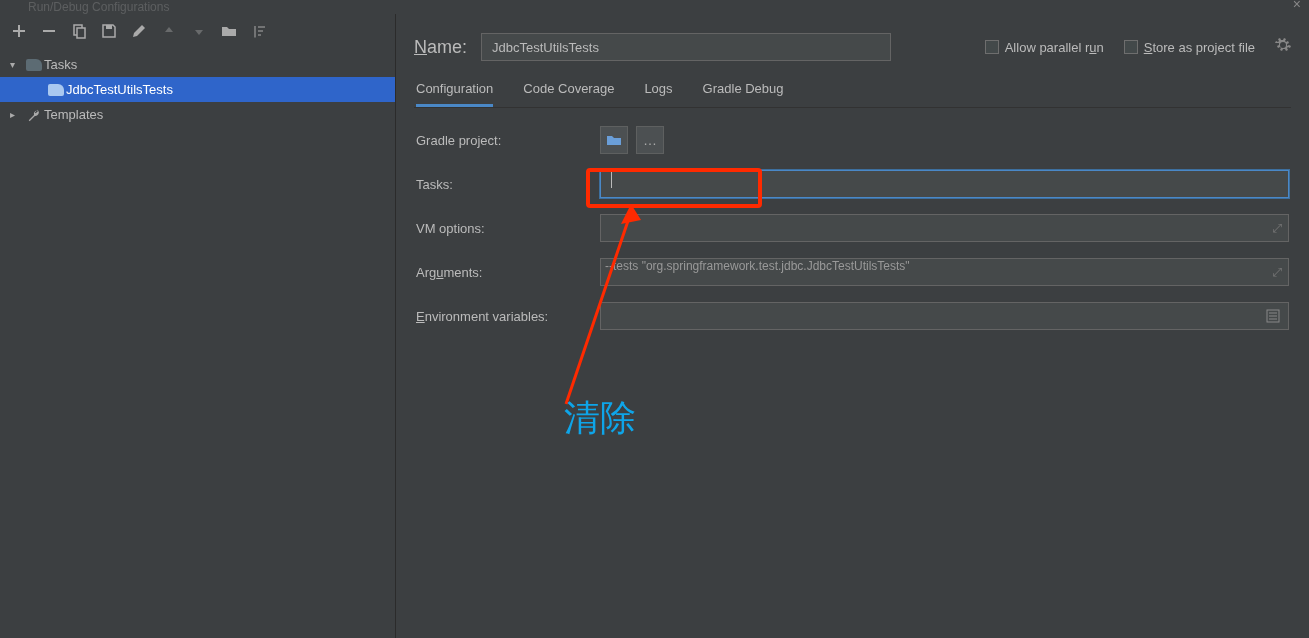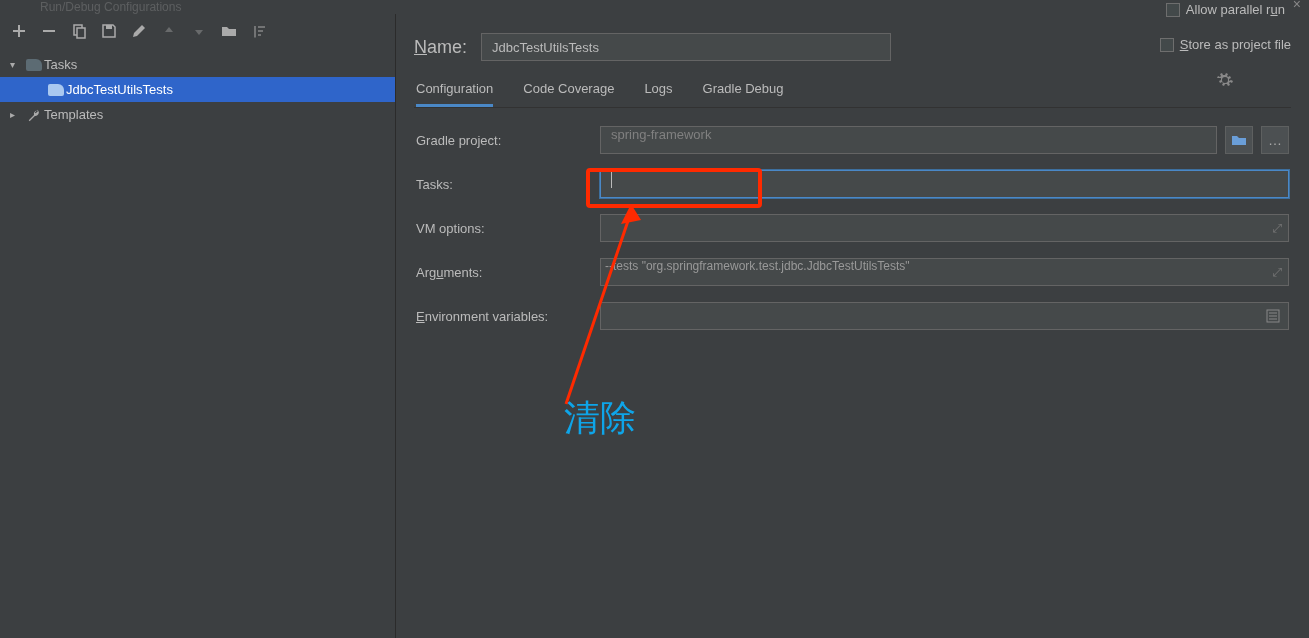--- a/index.html
+++ b/index.html
@@ -1,38 +1,38 @@
 <!DOCTYPE html>
 <html><head>
 <meta charset="utf-8">
 <style>
   * { box-sizing: border-box; margin: 0; padding: 0; font-family: "Segoe UI", Arial, sans-serif; }
   body { background: #3c3f41; color: #bbbbbb; width: 1309px; height: 638px; overflow: hidden; position: relative; }
-  .titlebar { height: 14px; background: #3c3f41; padding-left: 40px; font-size: 12px; color: #bbb; position: relative; }
+  .titlebar { height: 14px; background: #3c3f41; padding-left: 28px; font-size: 12px; color: #bbb; position: relative; }
   .titlebar .close-x { position: absolute; right: 8px; top: -4px; color: #888; font-size: 14px; }
   .main-wrap { display: flex; height: 624px; }
   .left-panel { width: 396px; background: #3c3f41; border-right: 1px solid #2b2b2b; display:flex; flex-direction:column; }
   .toolbar { display:flex; align-items:center; gap: 12px; padding: 4px 10px 8px 10px; height: 38px; }
   .toolbar .ico { width: 18px; height: 18px; display:flex; align-items:center; justify-content:center; color:#a9a9a9; cursor:pointer; }
   .toolbar .ico svg { width:16px; height:16px; }
   .tree { flex:1; overflow:auto; font-size: 13px; }
   .tree-row { display:flex; align-items:center; height: 25px; padding-left: 10px; cursor:pointer; }
   .tree-row .arrow { width: 14px; color:#aaa; font-size:10px; }
   .tree-row .node-icon { width: 20px; display:flex; align-items:center; justify-content:center; }
   .tree-row.selected { background: #2f65ca; color:#fff; }
   .tree-row.child { padding-left: 46px; }
   .gradle-ico { width:16px; height:12px; border-radius:2px 6px 2px 2px; background:#5c6b73; position:relative; }
   .gradle-ico.sel { background:#a9c8f0; }
   .wrench-ico { color:#a0a0a0; }
   .right-panel { flex:1; padding: 10px 18px 10px 18px; position:relative; }
   .top-row { display:flex; align-items:center; gap: 14px; height: 46px; }
   .label { color:#bbb; font-size:18px; }
   .label u { text-decoration: underline; }
   .name-input { width: 410px; height: 28px; background:#45494a; border:1px solid #646464; color:#bbb; padding: 0 10px; font-size:13px; }
-  .top-right { margin-left:auto; display:flex; align-items:center; gap: 20px; flex-direction: column; }
+  .top-right { margin-left:auto; display:flex; align-items:center; gap: 20px; }
   .chk { display:flex; align-items:center; gap:6px; color:#bbb; font-size:13px; cursor:pointer; }
   .chk .box { width:14px; height:14px; border:1px solid #6e6e6e; background:#43494a; }
   .gear { color:#888; cursor:pointer; }
   .tabs { display:flex; gap: 30px; border-bottom:1px solid #323232; height: 36px; align-items:center; margin-top:2px; padding-left: 2px; }
   .tab { font-size:13px; color:#bbb; height:100%; display:flex; align-items:center; border-bottom:3px solid transparent; cursor:pointer; }
   .tab.active { border-bottom:3px solid #4a88c7; color:#bbb; }
   .form { padding: 18px 2px; }
   .form-row { display:flex; align-items:center; margin-bottom: 16px; }
   .form-row .flabel { width: 184px; font-size:13px; color:#bbb; }
   .form-row .fval { flex:1; display:flex; align-items:center; gap:8px; }
@@ -156,21 +156,20 @@
       <div class="tab active">Configuration</div>
       <div class="tab">Code Coverage</div>
       <div class="tab">Logs</div>
       <div class="tab">Gradle Debug</div>
     </div>
 
     <div class="form">
       <div class="form-row">
         <div class="flabel">Gradle project:</div>
         <div class="fval">
-          <div class="txt readonly">spring-framework</div>
           <div class="icon-btn">
               <svg width="16" height="16" viewBox="0 0 16 16">
                 <path d="M1 4h5l2 2h7v7H1z" fill="#6a9ed8"></path>
               </svg>
             </div>
           <div class="icon-btn">…</div>
         </div>
       </div>
       <div class="form-row">
         <div class="flabel">Tasks:</div>

